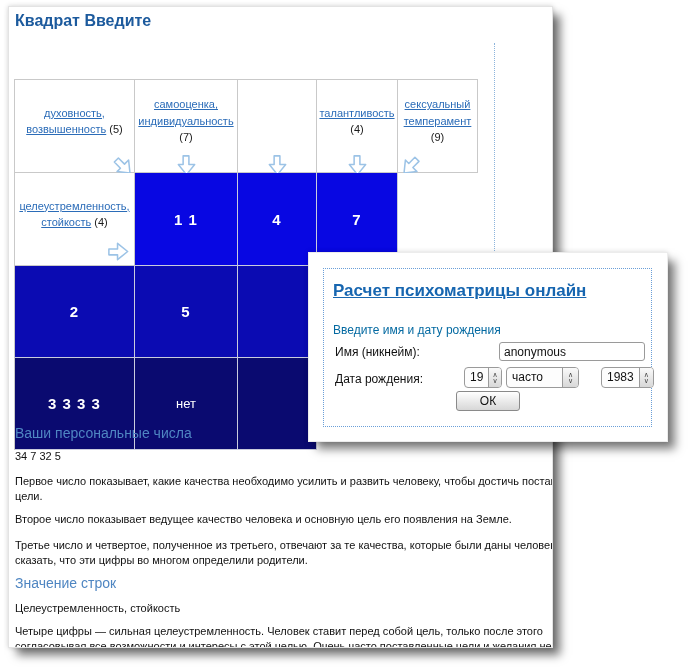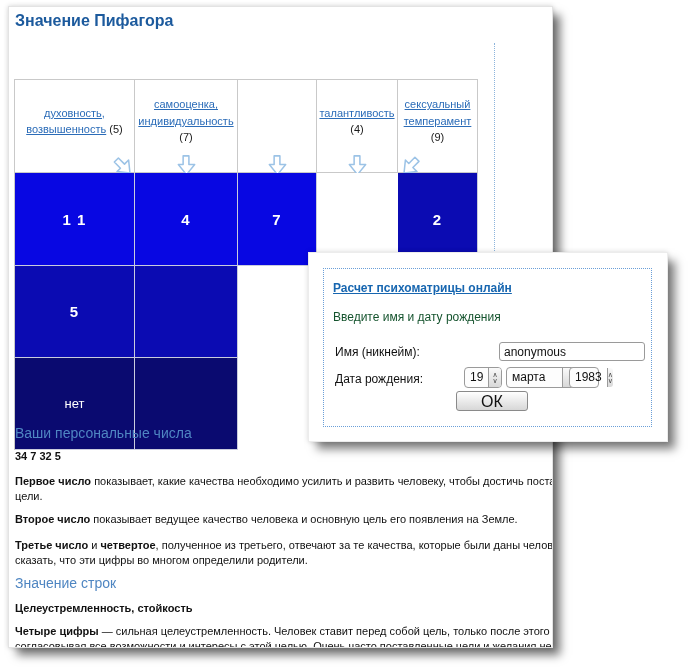--- a/index.html
+++ b/index.html
@@ -35,50 +35,50 @@
   .arr svg{width:100%;height:100%;display:block;}
   .a-d{left:50%;margin-left:-12px;bottom:-6px;}
   .a-dr{right:-2px;bottom:-7px;transform:rotate(-45deg);}
   .a-dl{left:0;bottom:-7px;transform:rotate(45deg);}
   .a-r{right:3px;bottom:1px;transform:rotate(-90deg);}
   .dotline{position:absolute;left:485px;top:36px;height:372px;width:0;border-left:1px dotted #8cb4dc;}
   
   .sect{position:absolute;left:6px;font-size:14px;color:var(--section);}
   .btext{position:absolute;left:6px;font-size:11px;color:#111;}
   .pline{white-space:nowrap;line-height:15px;}
-  .bold{font-weight:bold;text-align:right;}
+  .bold{font-weight:normal;text-align:right;}
   
   .dialog{
     position:absolute;left:308px;top:252px;width:360px;height:190px;background:#fff;
     border:1px solid #ececec;box-sizing:border-box;
     box-shadow:0 0 5px rgba(0,0,0,0.15), 8px 8px 9px -1px rgba(0,0,0,0.5);
   }
   .dotbox{position:absolute;left:14px;top:15px;right:15px;bottom:14px;border:1px dotted #6a9fd8;}
-  .dlg-title{position:absolute;left:24px;top:28px;font-size:12px;font-weight:bold;color:var(--dlglink);text-decoration:underline;cursor:pointer;}
-  .dlg-intro{position:absolute;left:24px;top:57px;font-size:12px;color:#14532d;}
+  .dlg-title{position:absolute;left:24px;top:28px;font-size:17px;font-weight:bold;color:var(--dlglink);text-decoration:underline;cursor:pointer;}
+  .dlg-intro{position:absolute;left:24px;top:70px;font-size:12px;color:#0369a1;}
   .dlg-label{position:absolute;left:26px;font-size:12px;color:#111;}
   .dlg-input{position:absolute;left:190px;top:89px;width:136px;height:17px;border:1px solid #9a9a9a;border-radius:3px;font-size:12px;padding:0 4px;font-family:inherit;color:#111;background:#fff;}
   .sel{position:absolute;top:114px;height:21px;border:1px solid #9a9a9a;border-radius:4px;background:#fdfdfd;display:flex;align-items:stretch;box-sizing:border-box;font-size:12px;color:#111;cursor:default;}
   .sel .val{flex:1;padding:2px 5px 0 5px;text-align:left;}
   .spin{width:15px;border-left:1px solid #9a9a9a;background:linear-gradient(#fafafa,#d8d8d8);display:flex;flex-direction:column;align-items:center;justify-content:center;font-size:7px;line-height:6px;color:#444;border-radius:0 3px 3px 0;}
-  .okbtn{position:absolute;left:147px;top:138px;width:72px;height:20px;border:1px solid #8a8a8a;border-radius:3px;background:linear-gradient(#ffffff,#d7d7d7);font-size:16px;font-family:inherit;color:#111;cursor:pointer;}
+  .okbtn{position:absolute;left:147px;top:138px;width:64px;height:20px;border:1px solid #8a8a8a;border-radius:3px;background:linear-gradient(#ffffff,#d7d7d7);font-size:12px;font-family:inherit;color:#111;cursor:pointer;}
 </style>
 </head>
 <body>
 
 <svg width="0" height="0" style="position:absolute">
   <defs>
     <g id="whitearrow">
       <path d="M9.5 3 h6 v9 h6 L13 22.5 4.5 12 h5 Z" fill="#ffffff" stroke="#9cc3e6" stroke-width="1.6" stroke-linejoin="round"></path>
     </g>
   </defs>
 </svg>
 
 <div class="page">
-  <div class="title">Значение Пифагора</div>
+  <div class="title">Квадрат Введите</div>
 
   <div class="ptable">
 
     <div class="cell hcell">
       <span><a class="tlink">духовность, возвышенность</a> <span class="num">(5)</span></span>
       <span class="arr a-dr">
           <svg viewBox="0 0 26 26">
             <use href="#whitearrow"></use>
           </svg>
         </span>
@@ -108,20 +108,28 @@
     </div>
     <div class="cell hcell">
       <span><a class="tlink">сексуальный темперамент</a> <span class="num">(9)</span></span>
       <span class="arr a-dl">
           <svg viewBox="0 0 26 26">
             <use href="#whitearrow"></use>
           </svg>
         </span>
     </div>
 
+    <div class="cell lcell">
+      <span><a class="tlink">целеустремленность, стойкость</a> <span class="num">(4)</span></span>
+      <span class="arr a-r">
+          <svg viewBox="0 0 26 26">
+            <use href="#whitearrow"></use>
+          </svg>
+        </span>
+    </div>
     <div class="cell dcell r1">1 1</div>
     <div class="cell dcell r1">4</div>
     <div class="cell dcell r1">7</div>
     <div class="cell void"></div>
 
     <div class="cell dcell r2">2</div>
     <div class="cell dcell r2">5</div>
     <div class="cell dcell r2"></div>
     <div class="cell void"></div>
 
@@ -178,27 +186,27 @@
   <div class="dlg-label" style="top:119px">Дата рождения:</div>
 
   <div class="sel" style="left:155px;width:38px">
     <span class="val">19</span>
     <span class="spin">
         <span>∧</span>
         <span>∨</span>
       </span>
   </div>
   <div class="sel" style="left:197px;width:73px">
-    <span class="val">марта</span>
+    <span class="val">часто</span>
     <span class="spin">
         <span>∧</span>
         <span>∨</span>
       </span>
   </div>
-  <div class="sel" style="left:260px;width:30px">
+  <div class="sel" style="left:292px;width:53px">
     <span class="val">1983</span>
     <span class="spin">
         <span>∧</span>
         <span>∨</span>
       </span>
   </div>
 
   <button class="okbtn">ОК</button>
 </div>
 

